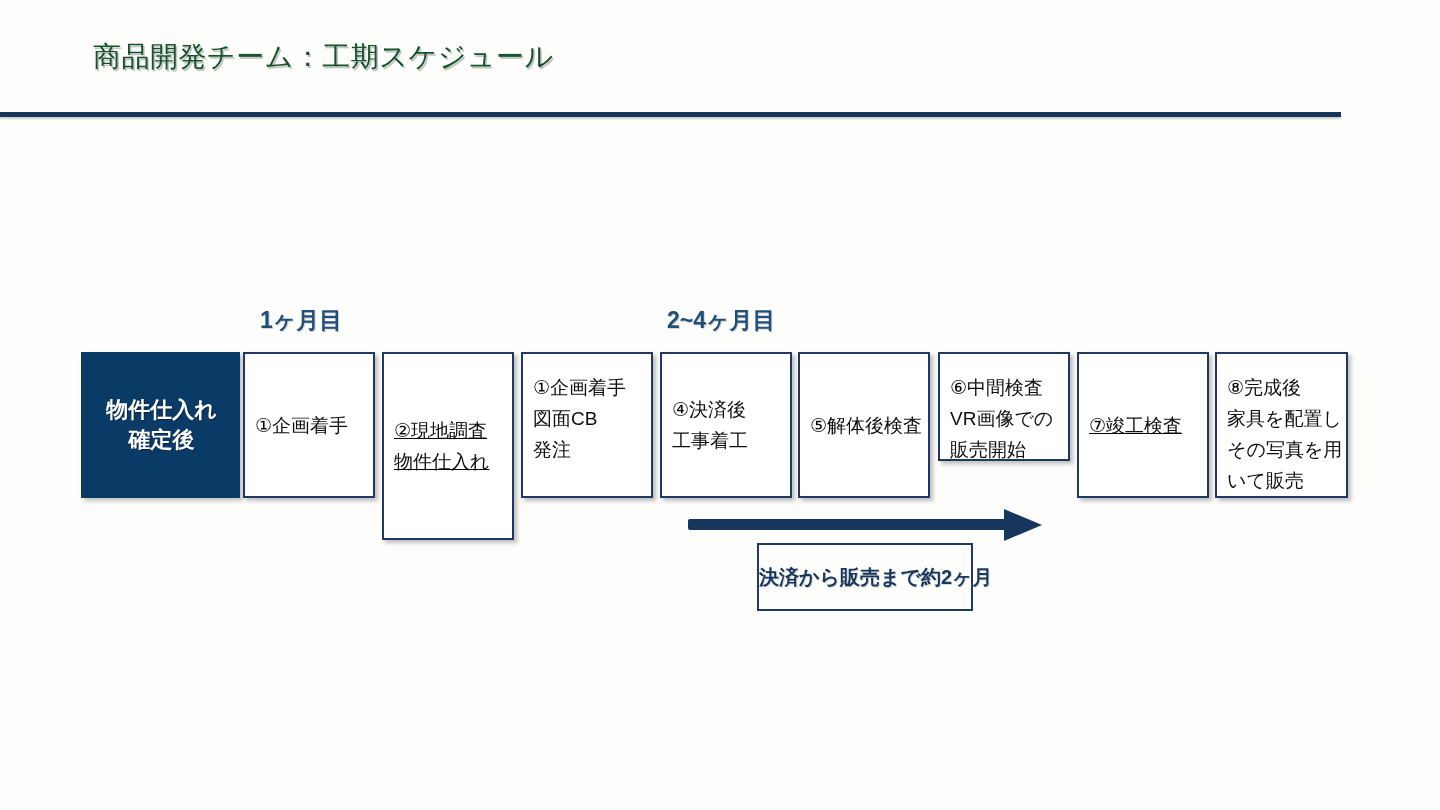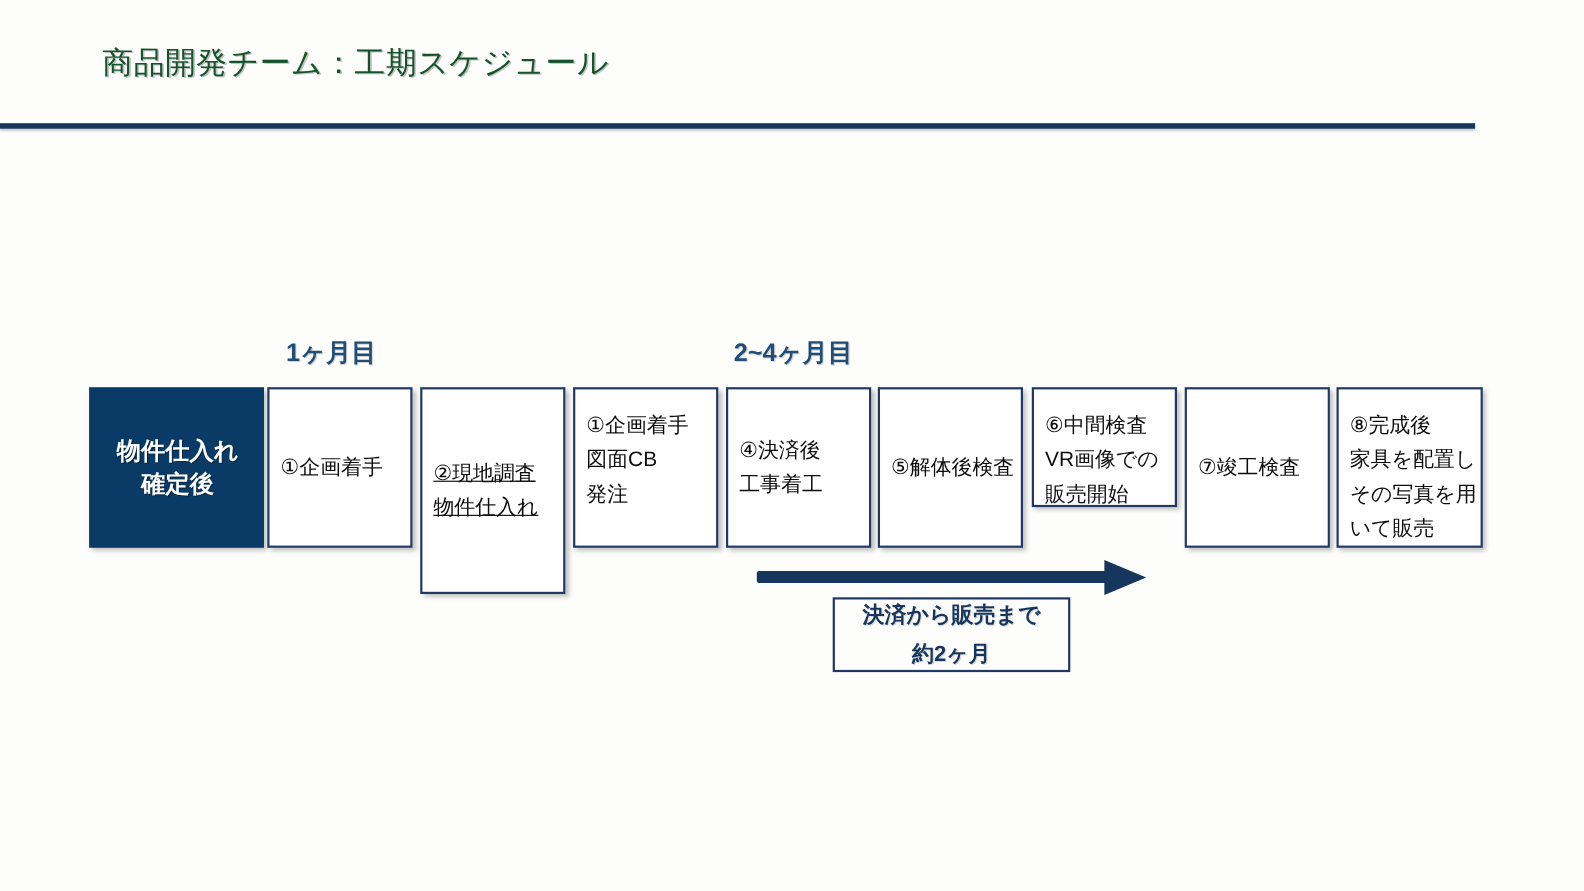--- a/index.html
+++ b/index.html
@@ -124,21 +124,21 @@
   .callout {
     position: absolute;
     left: 757px;
     top: 543px;
     width: 216px;
     height: 68px;
     box-sizing: border-box;
     border: 2px solid #1f3864;
     background: transparent;
     display: flex;
-    flex-direction: column;
+    flex-direction: row;
     align-items: center;
     justify-content: space-between;
   }
   .callout-line {
     font-size: 20px;
     font-weight: bold;
     line-height: 28px;
     color: #17365d;
     white-space: nowrap;
     text-shadow: 1px 1px 0 rgba(165,165,165,0.40);
@@ -180,21 +180,21 @@
         <div class="box-line">工事着工</div>
       </div>
       <div class="flow-box" style="left: 798px; top: 352px; width: 132px; height: 146px; text-align: center;">
         <div class="box-line">⑤解体後検査</div>
       </div>
       <div class="flow-box top-align" style="left: 938px; top: 352px; width: 132px; height: 109px;">
         <div class="box-line">⑥中間検査</div>
         <div class="box-line">VR画像での</div>
         <div class="box-line">販売開始</div>
       </div>
-      <div class="flow-box" style="left: 1077px; top: 352px; width: 132px; height: 146px;">
+      <div class="flow-box" style="left: 1077px; top: 352px; width: 132px; height: 146px; text-decoration: underline;">
         <div class="box-line">⑦竣工検査</div>
       </div>
       <div class="flow-box top-align" style="left: 1215px; top: 352px; width: 133px; height: 146px;">
         <div class="box-line">⑧完成後</div>
         <div class="box-line">家具を配置し</div>
         <div class="box-line">その写真を用</div>
         <div class="box-line">いて販売</div>
       </div>
     </div>
 

